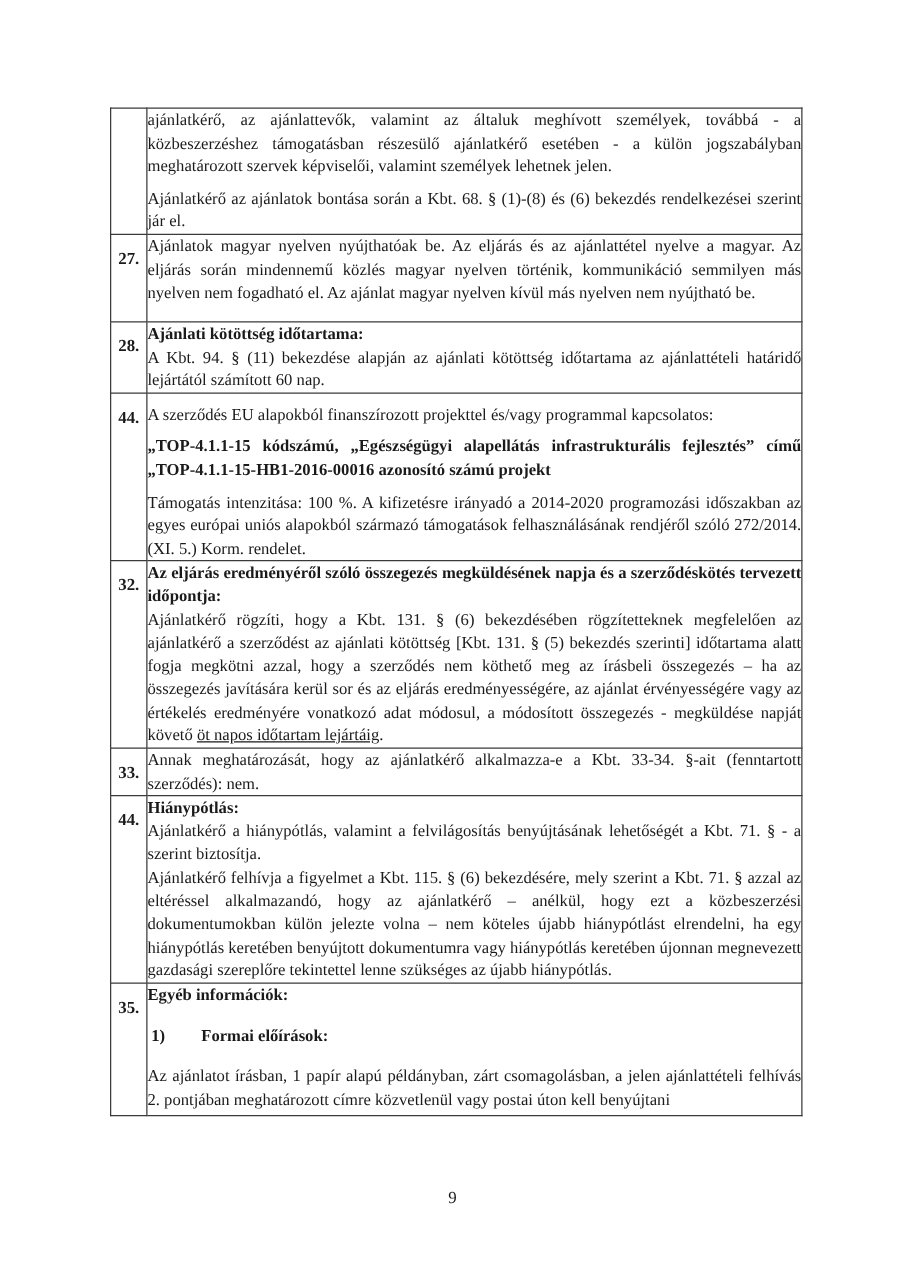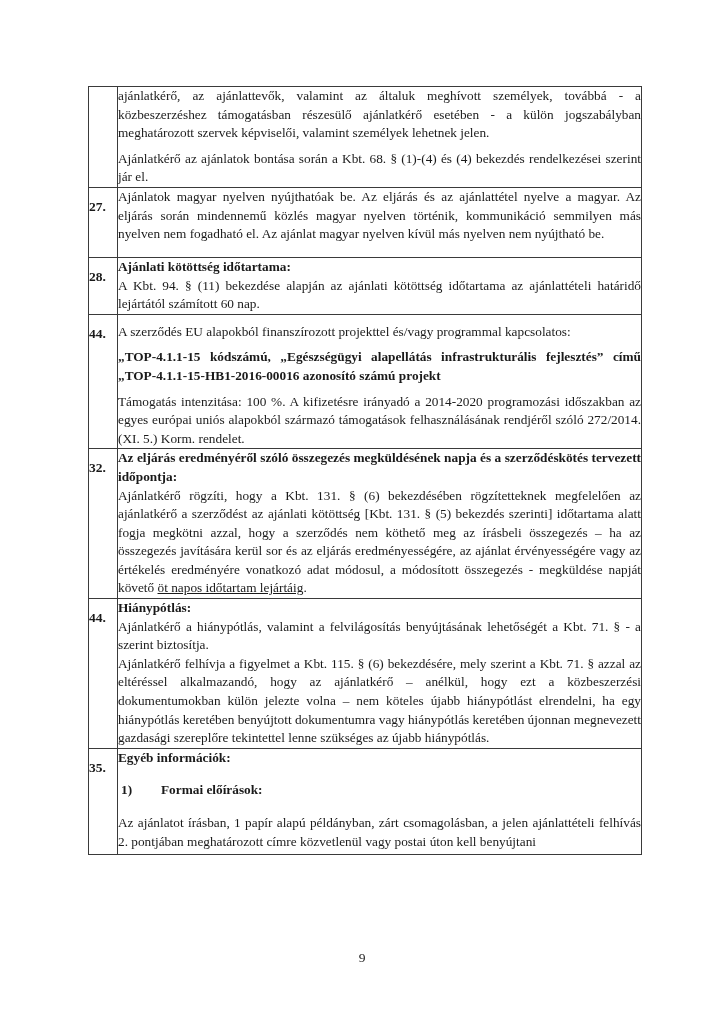--- a/index.html
+++ b/index.html
@@ -3,21 +3,21 @@
   <meta charset="utf-8">
   <style>
     html, body { margin: 0; padding: 0; background: #ffffff; }
     body { width: 724px; height: 1024px; position: relative; overflow: hidden;
            font-family: "Liberation Serif", "DejaVu Serif", serif; color: #1a1a1a; }
     .page { position: absolute; left: 0; top: 0; width: 584px; height: 1024px; padding-left: 17px; }
     table.doc { position: absolute; left: 88px; top: 86px; width: 554px;
                 border-collapse: collapse; table-layout: fixed; }
     table.doc td { border: 1.5px solid #3a3a3a; vertical-align: top; padding: 0; }
     td.num { width: 28px; font-weight: bold; font-size: 13.5px; padding-left: 1px; }
-    td.num span { display: block; padding-top: 11px; }
+    td.num span { display: block; padding-top: 11px; text-align: center; }
     td.content { font-size: 13.3px; line-height: 18.6px; text-align: justify; padding: 1px 5px 0 6px; }
     td.content p { margin: 0; }
     td.content p + p { margin-top: 7px; }
     td.content p.tight + p { margin-top: 0; }
     .b { font-weight: bold; }
     .u { text-decoration: underline; }
     .sub { display: flex; margin-top: 14px; margin-bottom: 14px; font-weight: bold; }
     .sub .idx { width: 40px; padding-left: 3px; }
     .pageno { position: absolute; top: 950px; left: 0; width: 724px; text-align: center;
               font-size: 13.5px; }
@@ -29,21 +29,21 @@
 <div class="page">
   <table class="doc">
 
     <tbody>
         <tr style="height:97px">
       <td class="num">
             <span></span>
           </td>
       <td class="content">
         <p>ajánlatkérő, az ajánlattevők, valamint az általuk meghívott személyek, továbbá - a közbeszerzéshez támogatásban részesülő ajánlatkérő esetében - a külön jogszabályban meghatározott szervek képviselői, valamint személyek lehetnek jelen.</p>
-        <p>Ajánlatkérő az ajánlatok bontása során a Kbt. 68. § (1)-(4) és (4) bekezdés rendelkezései szerint jár el.</p>
+        <p>Ajánlatkérő az ajánlatok bontása során a Kbt. 68. § (1)-(8) és (6) bekezdés rendelkezései szerint jár el.</p>
       </td>
     </tr>
 
     <tr style="height:70px">
       <td class="num">
             <span>27.</span>
           </td>
       <td class="content">
         <p>Ajánlatok magyar nyelven nyújthatóak be. Az eljárás és az ajánlattétel nyelve a magyar. Az eljárás során mindennemű közlés magyar nyelven történik, kommunikáció semmilyen más nyelven nem fogadható el. Az ajánlat magyar nyelven kívül más nyelven nem nyújtható be.</p>
       </td>
@@ -75,20 +75,28 @@
     <tr style="height:135px">
       <td class="num">
             <span>32.</span>
           </td>
       <td class="content">
         <p class="b tight">Az eljárás eredményéről szóló összegezés megküldésének napja és a szerződéskötés tervezett időpontja:</p>
         <p><span>Ajánlatkérő rögzíti, hogy a Kbt. 131. § (6) bekezdésében rögzítetteknek megfelelően az ajánlatkérő a szerződést az ajánlati kötöttség [Kbt. 131. § (5) bekezdés szerinti] időtartama alatt fogja megkötni azzal, hogy a szerződés nem köthető meg az írásbeli összegezés – ha az összegezés javítására kerül sor és az eljárás eredményességére, az ajánlat érvényességére vagy az értékelés eredményére vonatkozó adat módosul, a módosított összegezés - megküldése napját követő </span><span class="u">öt napos időtartam lejártáig</span><span>.</span></p>
       </td>
     </tr>
 
+    <tr style="height:34px">
+      <td class="num">
+            <span>33.</span>
+          </td>
+      <td class="content">
+        <p>Annak meghatározását, hogy az ajánlatkérő alkalmazza-e a Kbt. 33-34. §-ait (fenntartott szerződés): nem.</p>
+      </td>
+    </tr>
 
     <tr style="height:142px">
       <td class="num">
             <span>44.</span>
           </td>
       <td class="content">
         <p class="b tight">Hiánypótlás:</p>
         <p class="tight">Ajánlatkérő a hiánypótlás, valamint a felvilágosítás benyújtásának lehetőségét a Kbt. 71. § - a szerint biztosítja.</p>
         <p>Ajánlatkérő felhívja a figyelmet a Kbt. 115. § (6) bekezdésére, mely szerint a Kbt. 71. § azzal az eltéréssel alkalmazandó, hogy az ajánlatkérő – anélkül, hogy ezt a közbeszerzési dokumentumokban külön jelezte volna – nem köteles újabb hiánypótlást elrendelni, ha egy hiánypótlás keretében benyújtott dokumentumra vagy hiánypótlás keretében újonnan megnevezett gazdasági szereplőre tekintettel lenne szükséges az újabb hiánypótlás.</p>
       </td>

